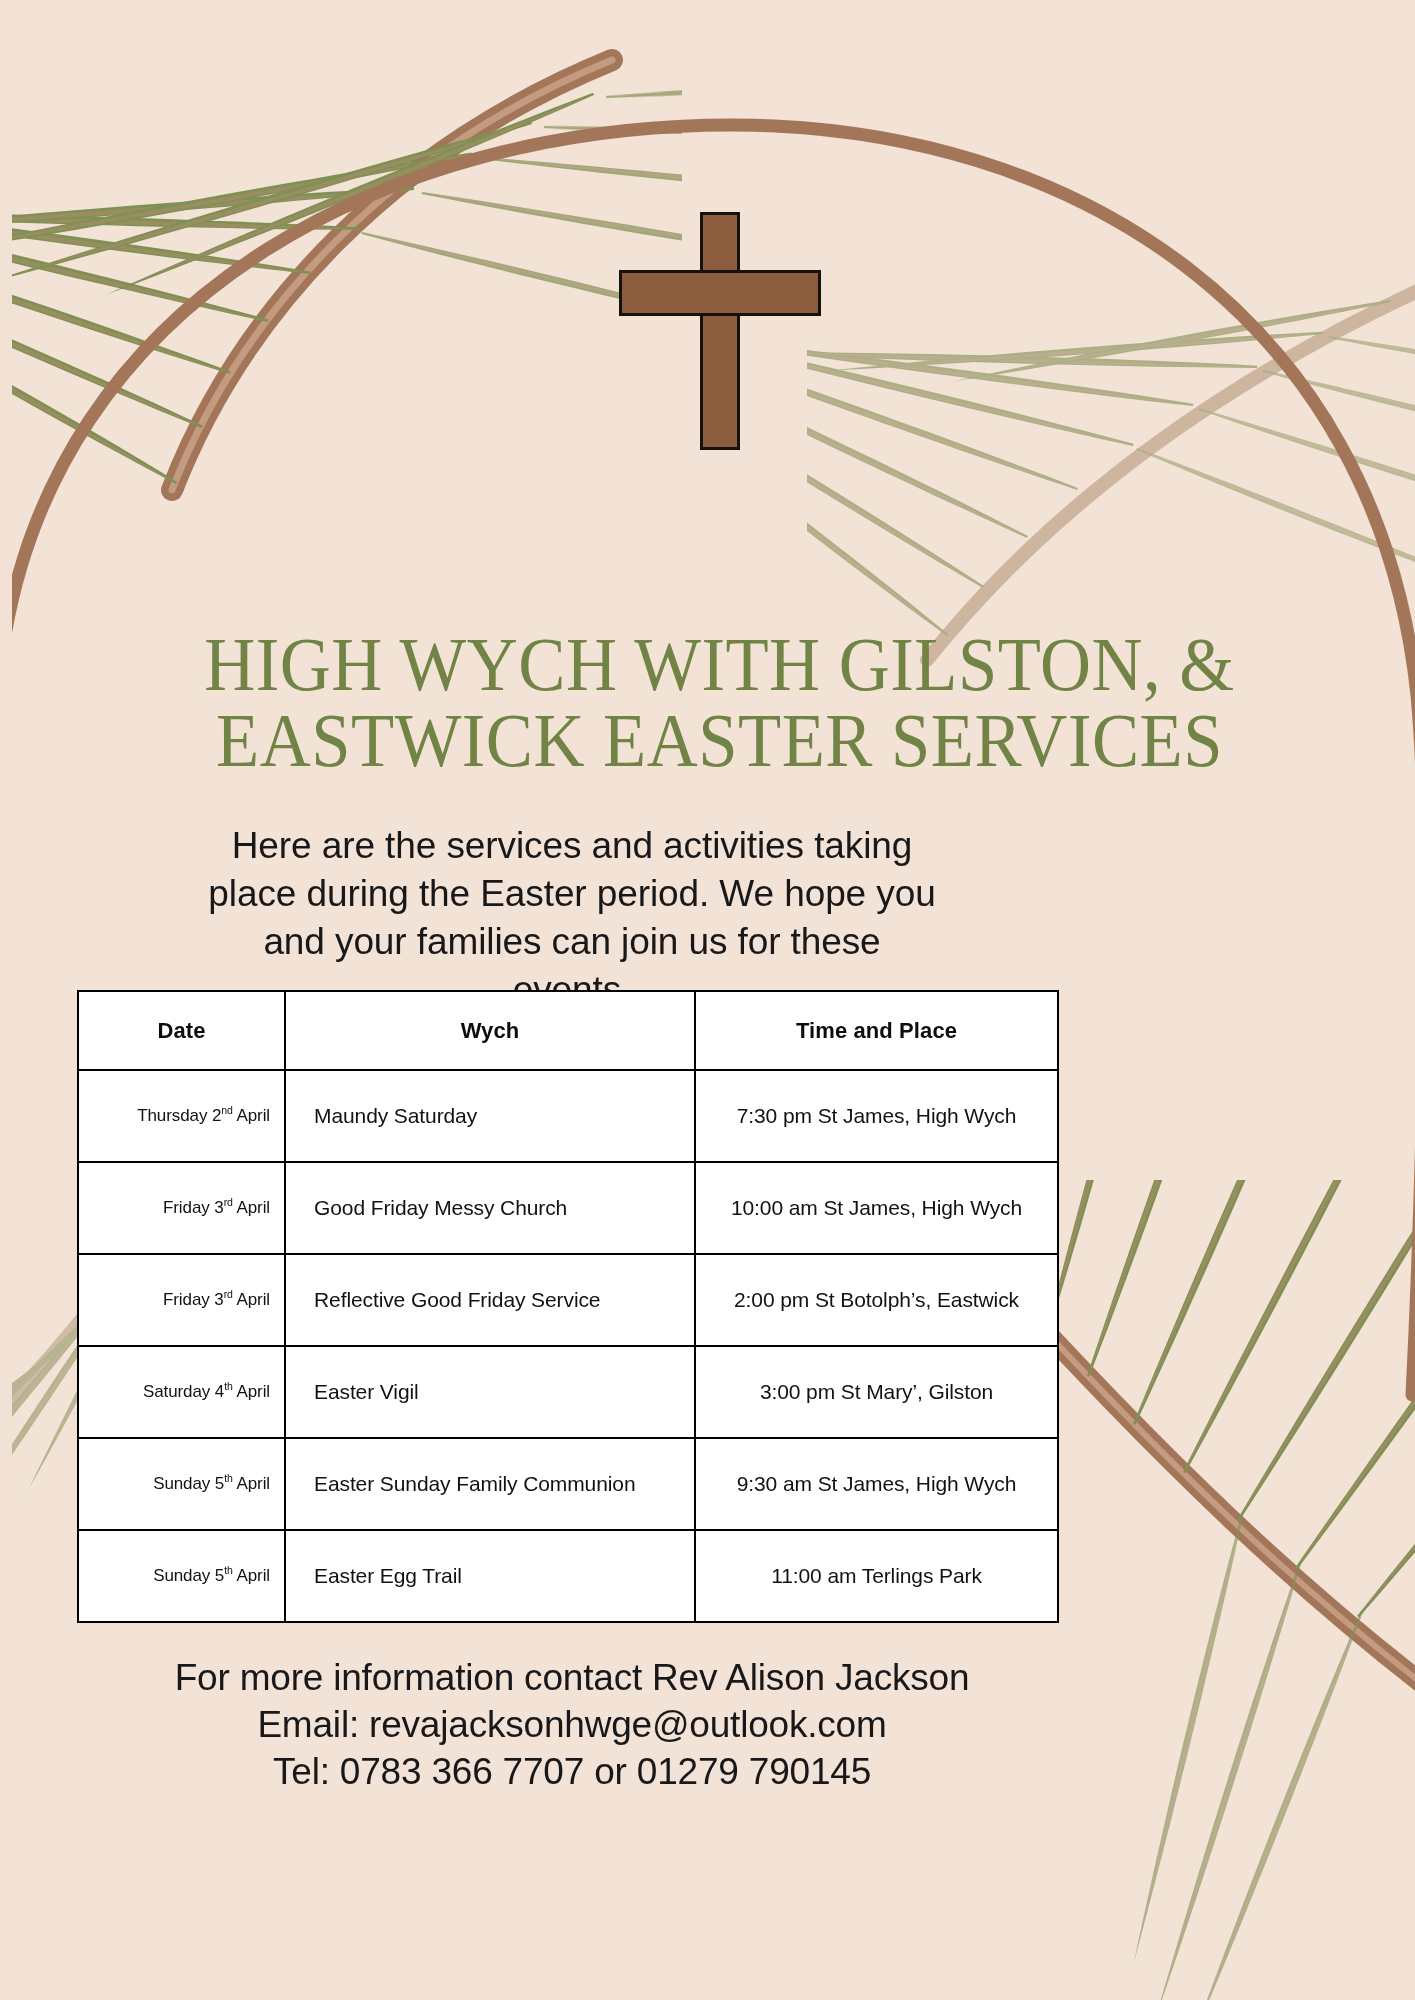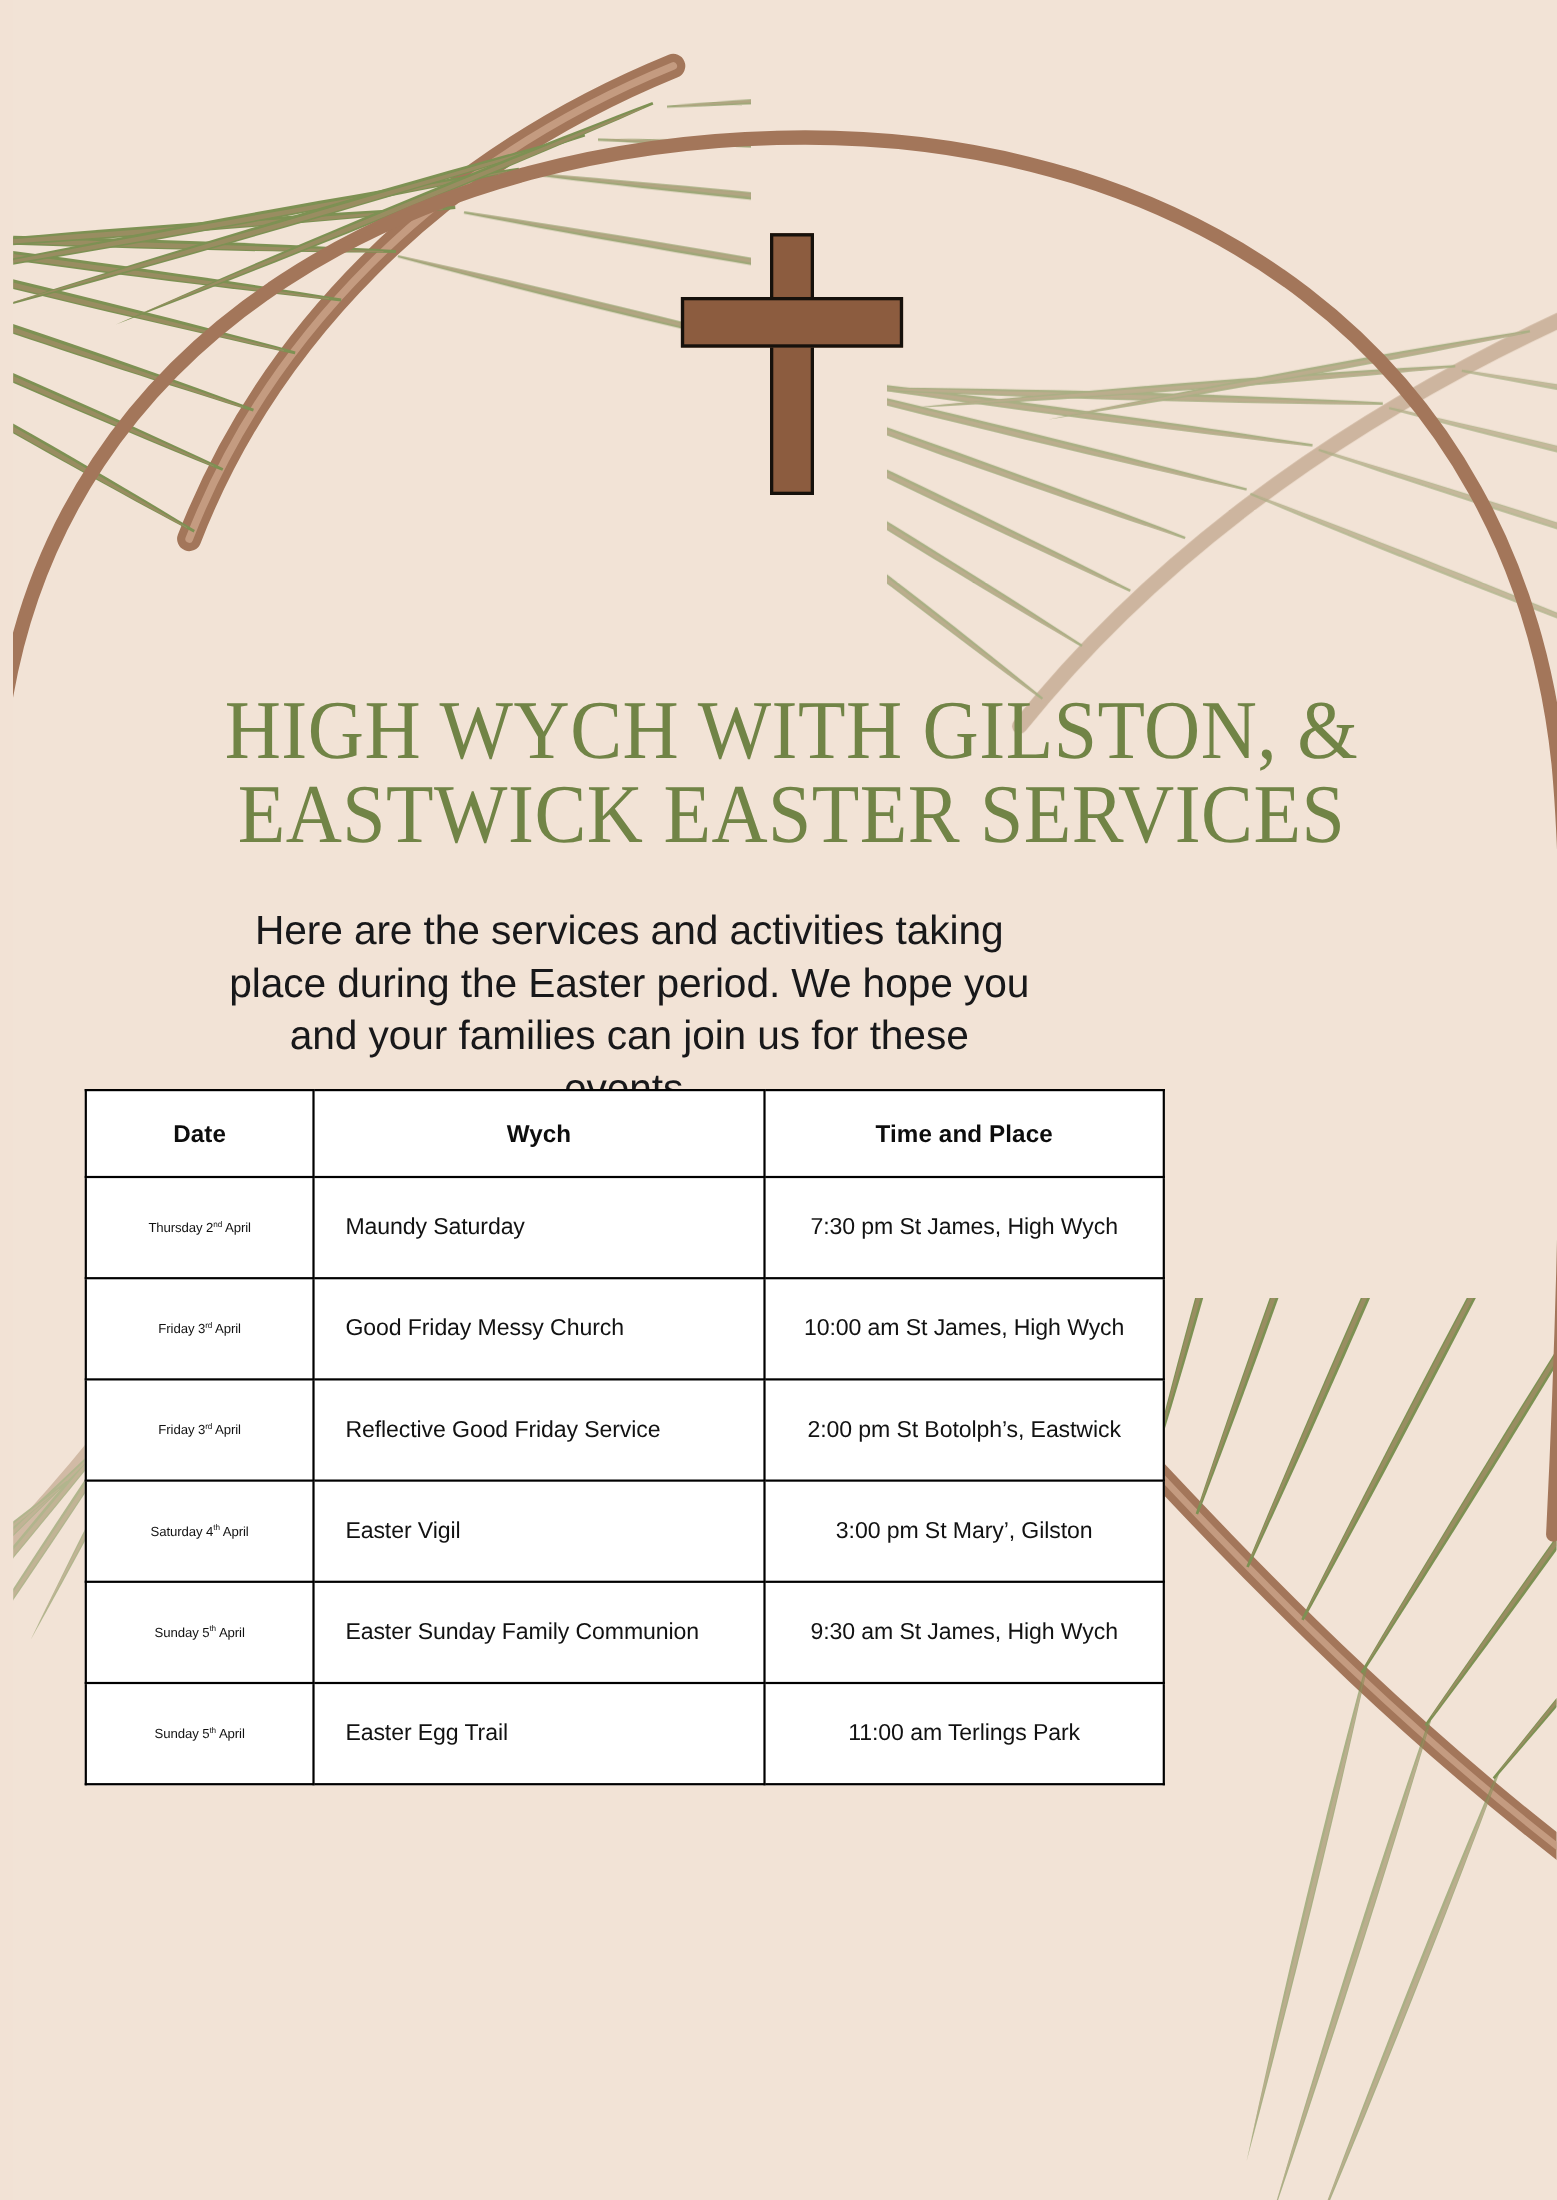--- a/index.html
+++ b/index.html
@@ -91,21 +91,21 @@
     font-size:21px;
     font-weight:400;
     color:#121212;
     vertical-align:middle;
     padding:0 14px;
     letter-spacing:-0.1px;
   }
   col.c-date{width:207px;}
   col.c-event{width:410px;}
   col.c-time{width:363px;}
-  td.date{text-align:center;font-size:12px;}
+  td.date{text-align:right;font-size:17px;}
   td.event{text-align:left;padding-left:28px;}
   td.time{text-align:center;}
   sup{font-size:0.62em;vertical-align:super;line-height:0;}
 
   #footer{
     position:absolute;left:100px;top:1655px;width:920px;
     text-align:center;
     color:#18181a;
     font-size:37px;
     line-height:1.27;
@@ -280,15 +280,20 @@
             </tr>
             <tr>
               <td class="date">Sunday 5<sup>th</sup> April</td>
               <td class="event">Easter Egg Trail</td>
               <td class="time">11:00 am Terlings Park</td>
             </tr>
           </tbody>
       </table>
     </div>
 
+    <div id="footer">
+      <span class="fline">For more information contact Rev Alison Jackson</span>
+      <span class="fline">Email: revajacksonhwge@outlook.com</span>
+      <span class="fline">Tel: 0783 366 7707 or 01279 790145</span>
+    </div>
 
   </div>
 </div>
 
 </body></html>

